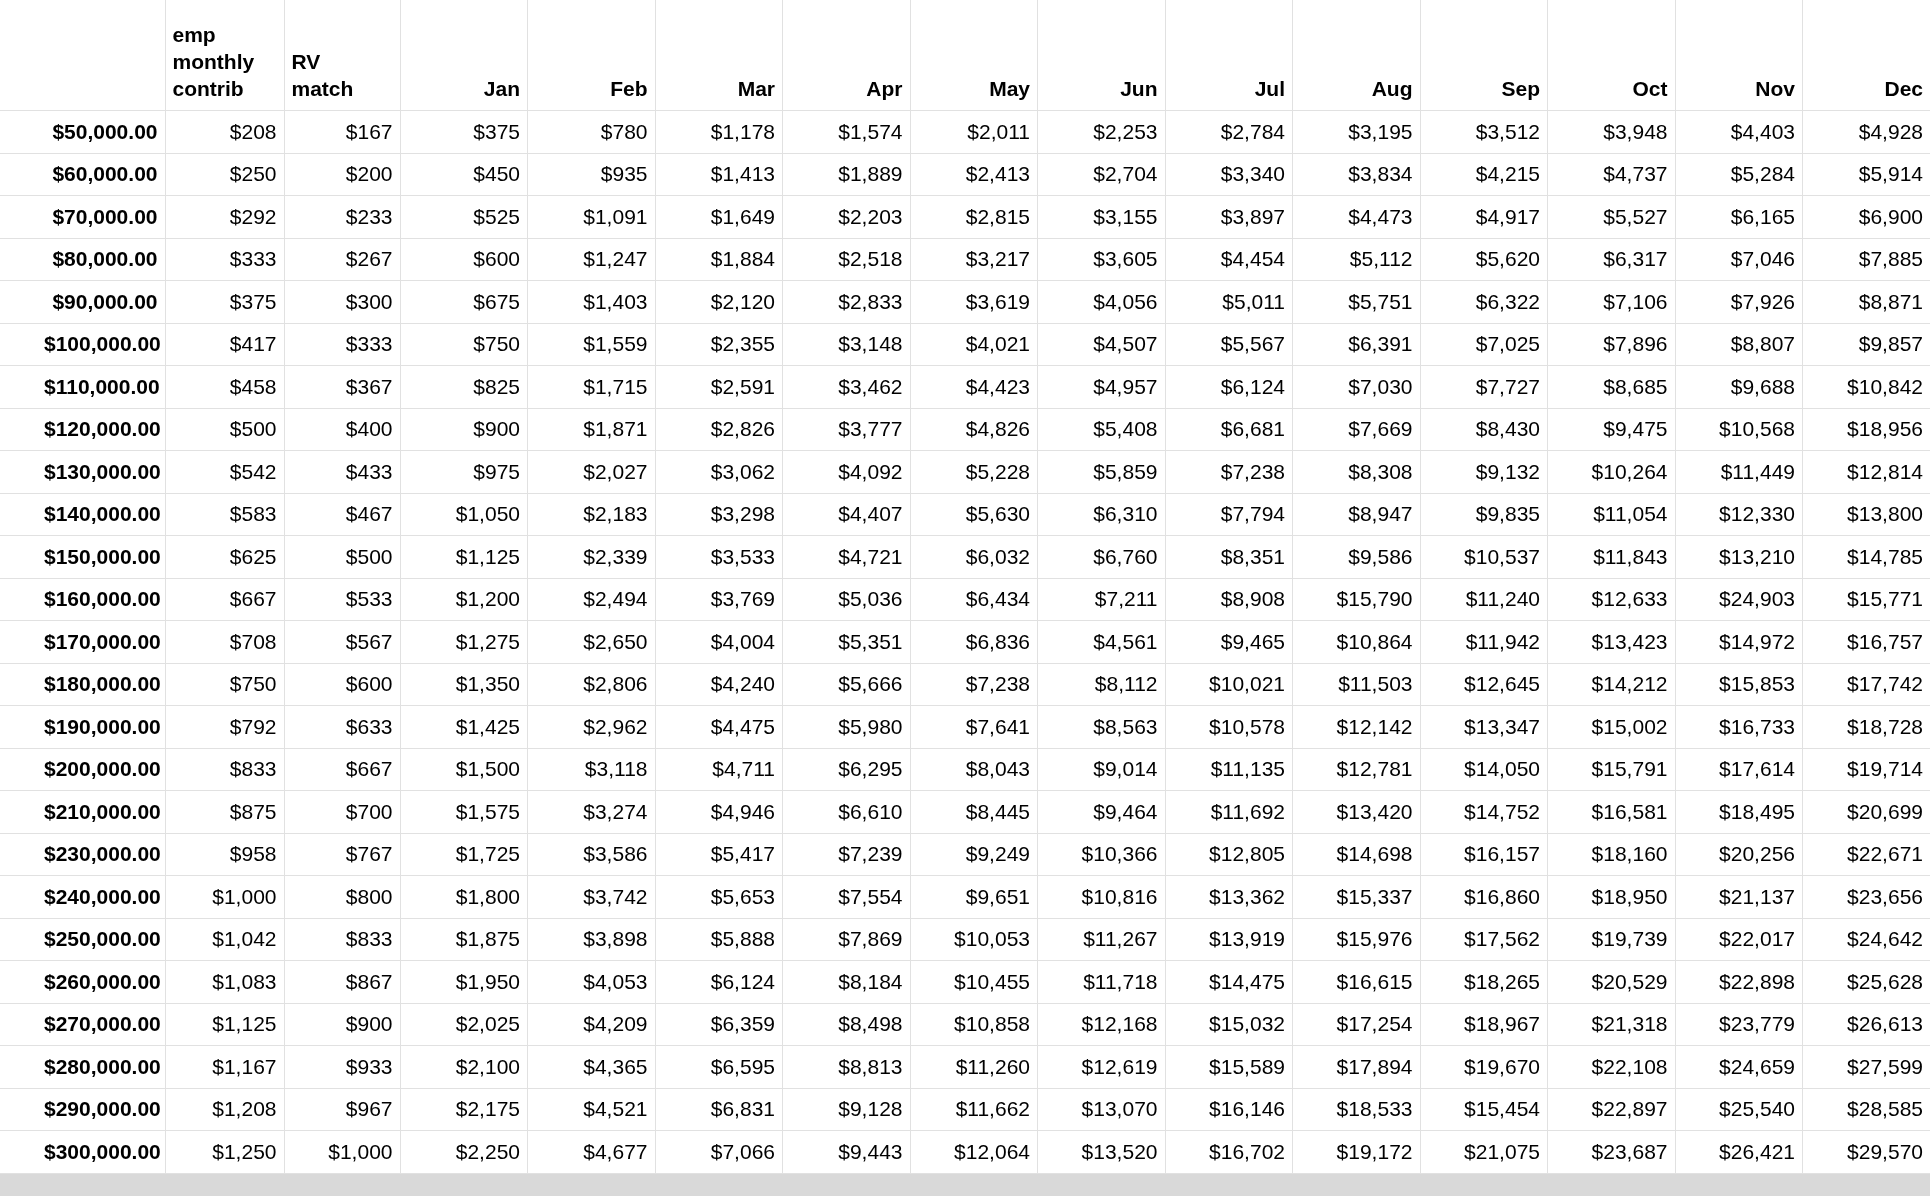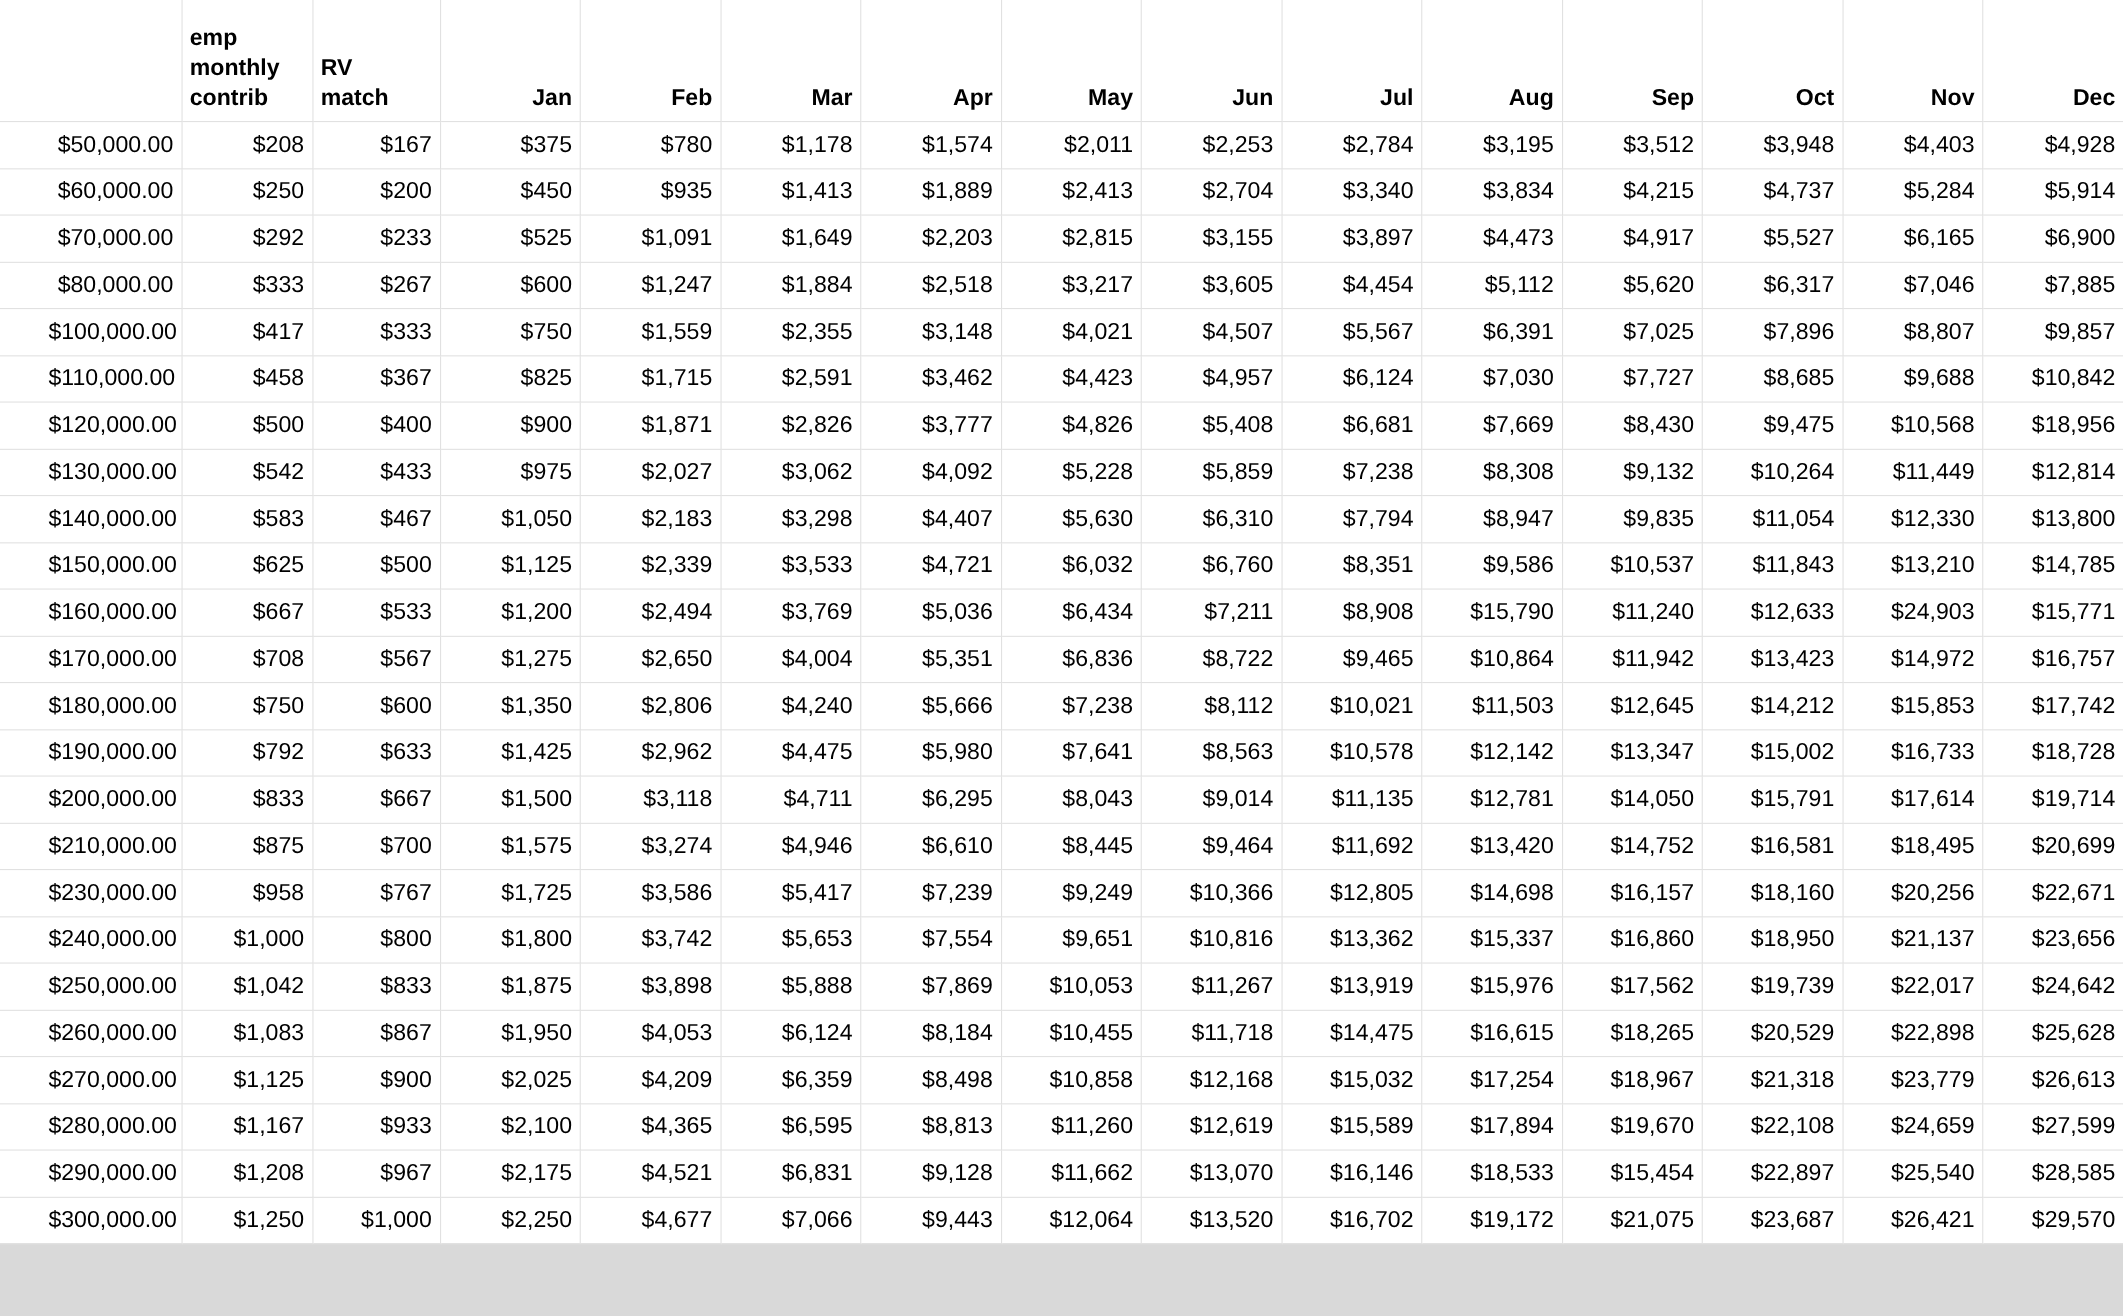--- a/index.html
+++ b/index.html
@@ -46,21 +46,21 @@
   th.hright { text-align: right; margin-top: 22px; }
   th.hdr-narrow { padding-right: 45px; } 
 
   tbody td {
     height: 41.5px;
     text-align: right;
     white-space: nowrap;
     vertical-align: middle;
     font-weight: normal;
   }
-  tbody td.salary { font-weight: normal; padding-left: 44px; }
+  tbody td.salary { font-weight: bold; padding-left: 44px; }
 </style>
 </head>
 <body>
 
 <table class="sheet">
   <colgroup>
     <col class="c-salary">
     <col class="c-contrib">
     <col class="c-match">
     <col>
@@ -158,20 +158,37 @@
         <td>$3,217</td>
         <td>$3,605</td>
         <td>$4,454</td>
         <td>$5,112</td>
         <td>$5,620</td>
         <td>$6,317</td>
         <td>$7,046</td>
         <td>$7,885</td>
       </tr>
       <tr>
+        <td class="salary">$90,000.00</td>
+        <td>$375</td>
+        <td>$300</td>
+        <td>$675</td>
+        <td>$1,403</td>
+        <td>$2,120</td>
+        <td>$2,833</td>
+        <td>$3,619</td>
+        <td>$4,056</td>
+        <td>$5,011</td>
+        <td>$5,751</td>
+        <td>$6,322</td>
+        <td>$7,106</td>
+        <td>$7,926</td>
+        <td>$8,871</td>
+      </tr>
+      <tr>
         <td class="salary">$100,000.00</td>
         <td>$417</td>
         <td>$333</td>
         <td>$750</td>
         <td>$1,559</td>
         <td>$2,355</td>
         <td>$3,148</td>
         <td>$4,021</td>
         <td>$4,507</td>
         <td>$5,567</td>
@@ -285,21 +302,21 @@
       </tr>
       <tr>
         <td class="salary">$170,000.00</td>
         <td>$708</td>
         <td>$567</td>
         <td>$1,275</td>
         <td>$2,650</td>
         <td>$4,004</td>
         <td>$5,351</td>
         <td>$6,836</td>
-        <td>$8,722</td>
+        <td>$4,561</td>
         <td>$9,465</td>
         <td>$10,864</td>
         <td>$11,942</td>
         <td>$13,423</td>
         <td>$14,972</td>
         <td>$16,757</td>
       </tr>
       <tr>
         <td class="salary">$180,000.00</td>
         <td>$750</td>

